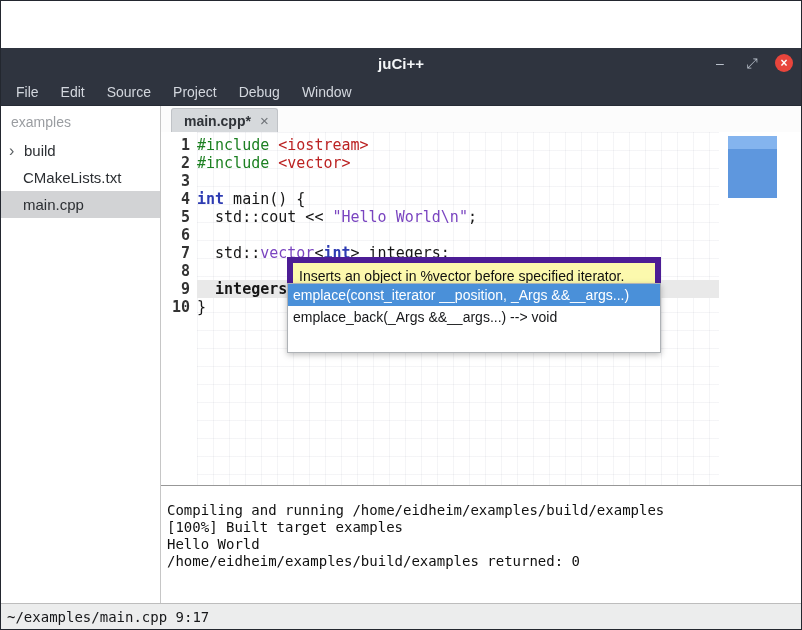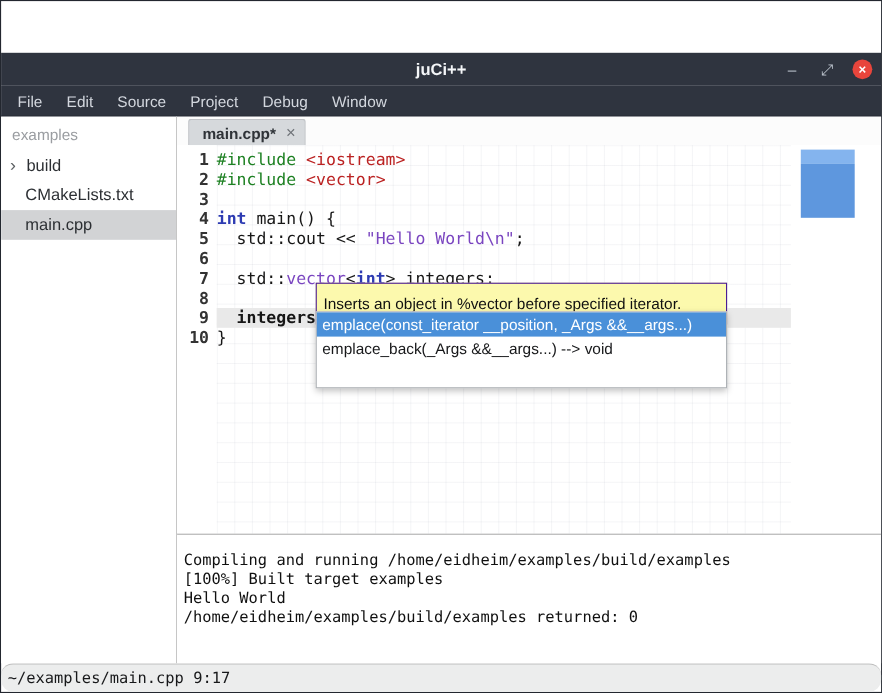--- a/index.html
+++ b/index.html
@@ -46,38 +46,38 @@
   .code-line.current { background:#e9e9e9;font-weight:bold; }
   .sg-plain   { color:#161616; }
   .sg-preproc { color:#1d8022; }
   .sg-include { color:#bb2222; }
   .sg-type    { color:#2d3bb2; font-weight:bold; }
   .sg-class   { color:#7a45c0; }
   .sg-string  { color:#7a45c0; }
   .caret { display:inline-block; width:2px; height:16px; background:#1a1a1a; vertical-align:-3px; }
 
   
-  .tooltip { position:absolute; left:126px; top:125px; width:374px; height:38px; background:#fcf9ad; border:1px solid #4c1d95; display:flex; align-items:center; padding:0 6px; font-size:14px; color:#101010; font-family:"Liberation Sans", sans-serif; }
+  .tooltip { position:absolute; left:126px; top:125px; width:374px; height:38px; background:#fcf9ad; border:6px solid #4c1d95; display:flex; align-items:center; padding:0 6px; font-size:14px; color:#101010; font-family:"Liberation Sans", sans-serif; }
 
   
   .popup { position:absolute; left:126px; top:151px; width:374px; height:70px; background:#fff; border:1px solid #aeb2b6; box-shadow:0 2px 6px rgba(0,0,0,0.25); font-family:"Liberation Sans", sans-serif; }
   .popup-item { height:22px; display:flex; align-items:center; padding:0 5px; font-size:14px; color:#17181a; cursor:default; }
   .popup-item.selected { background:#4a90d9; color:#fff; }
 
   
   .scrollmark { position:absolute; right:24px; top:4px; width:49px; cursor:default; }
   .scrollmark .part1 { height:13px; background:#84b4ee; }
   .scrollmark .part2 { height:49px; background:#5e97de; }
 
   
   .output { height:118px; flex:0 0 auto; border-top:1px solid #979797; background:#fff; padding:16px 6px; font-family:"DejaVu Sans Mono", monospace; font-size:14px; line-height:17px; color:#101010; }
   .out-line { white-space:pre; }
 
   
-  .statusbar { height:26px; flex:0 0 auto; background:#eceded; border-top:1px solid #bdbdbd; display:flex; align-items:center; padding-left:6px; font-family:"DejaVu Sans Mono", monospace; font-size:14px; color:#17181a;border-radius:11px; }
+  .statusbar { height:26px; flex:0 0 auto; background:#eceded; border-top:1px solid #bdbdbd; display:flex; align-items:center; padding-left:6px; font-family:"DejaVu Sans Mono", monospace; font-size:14px; color:#17181a; }
 </style>
 </head>
 <body>
 
 <div class="window">
 
   <div class="titlebar">
     <div class="title">juCi++</div>
     <div class="controls">
       <span class="wbtn">–</span>

